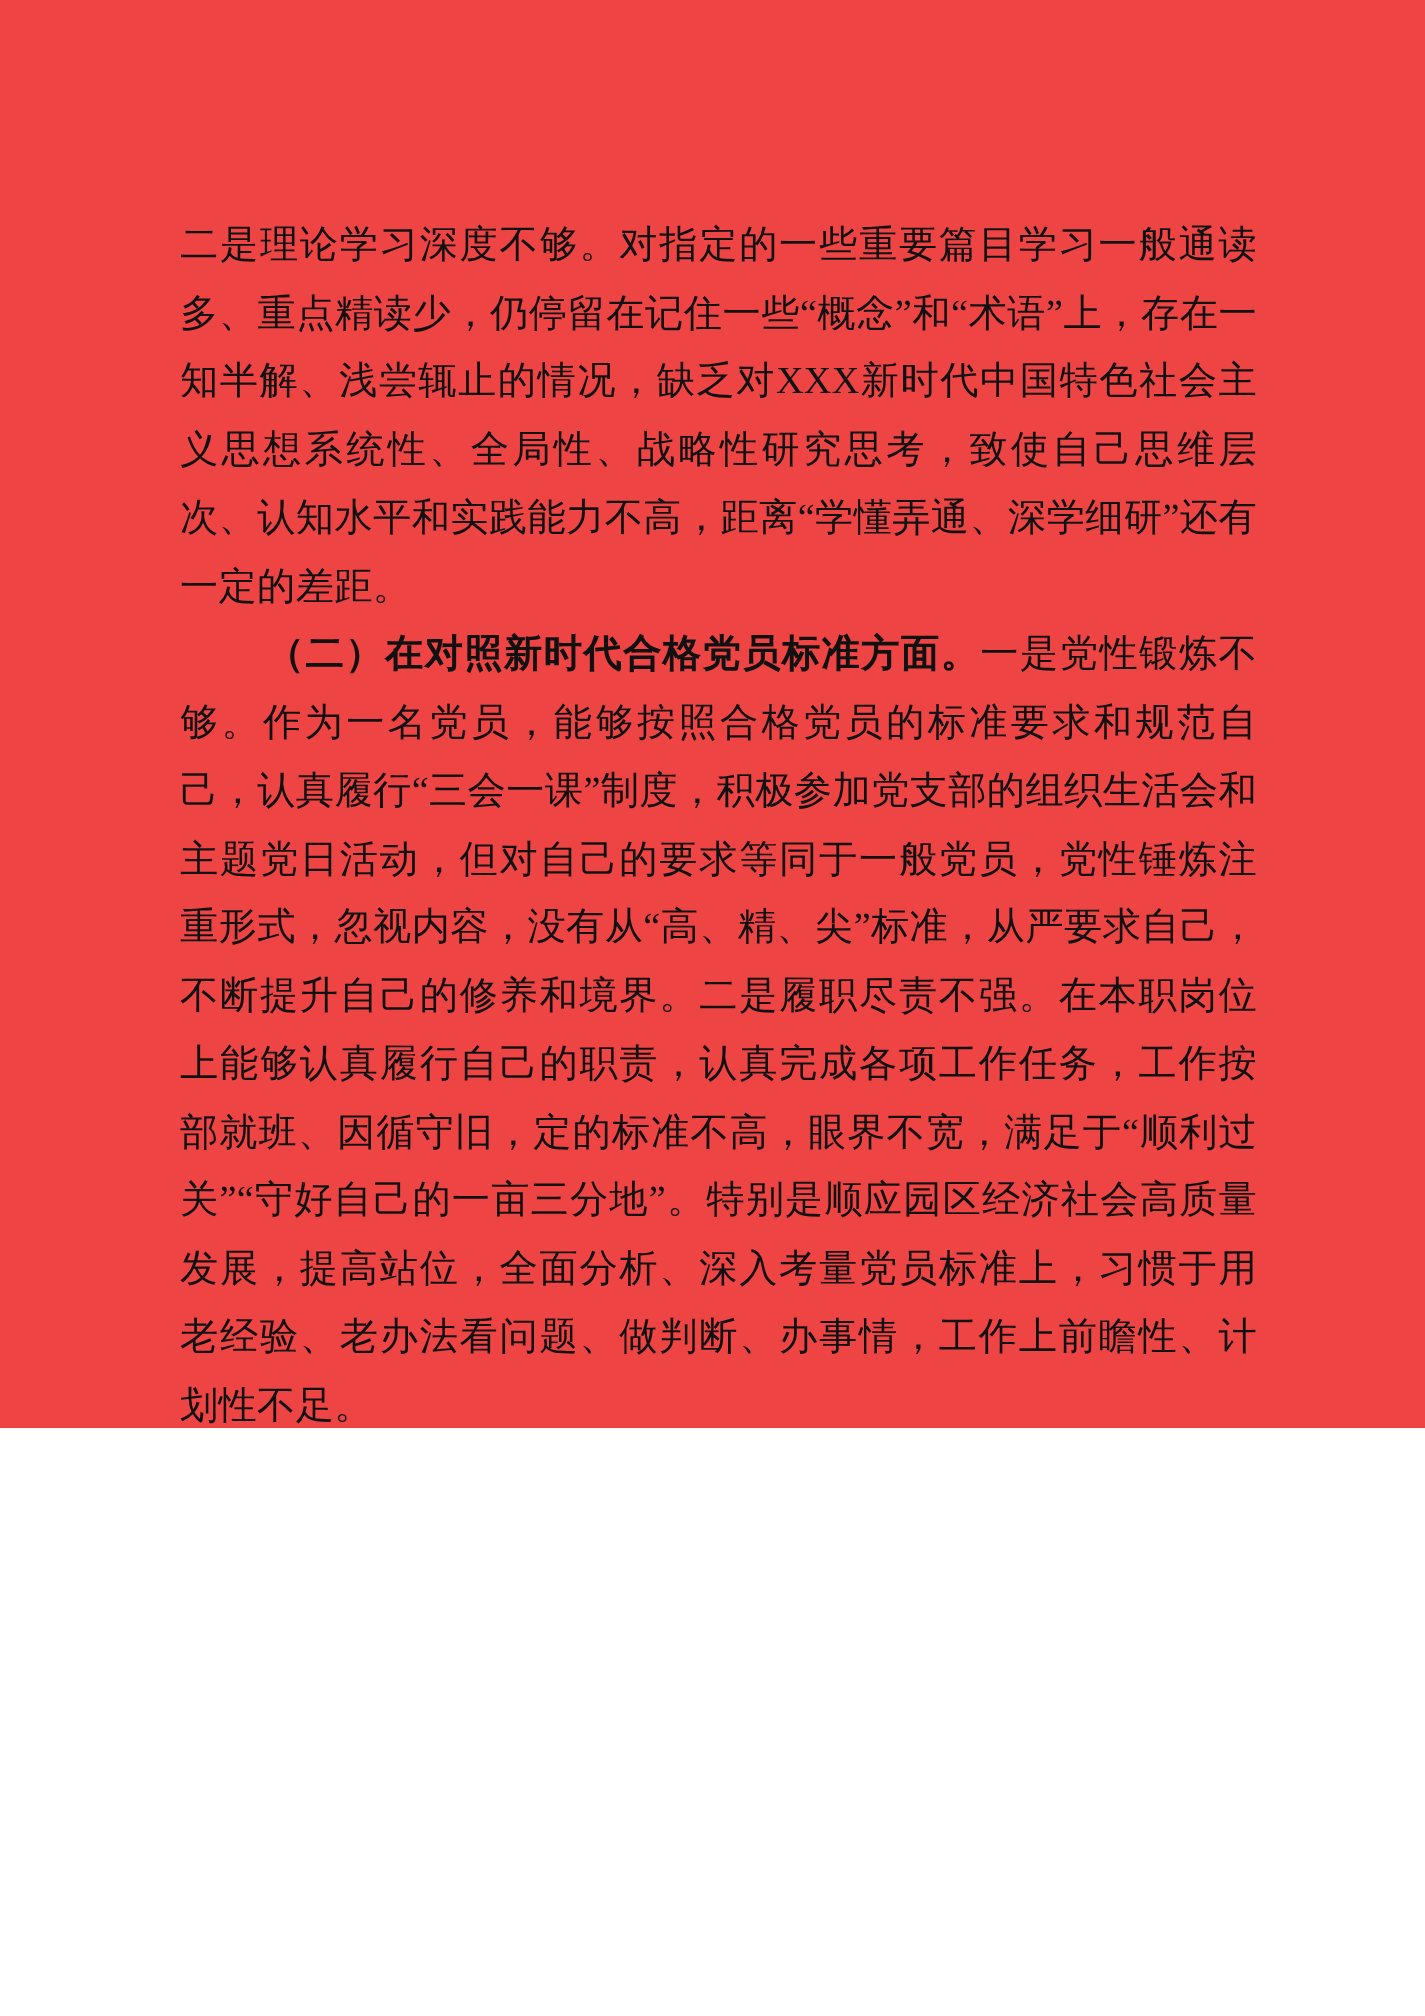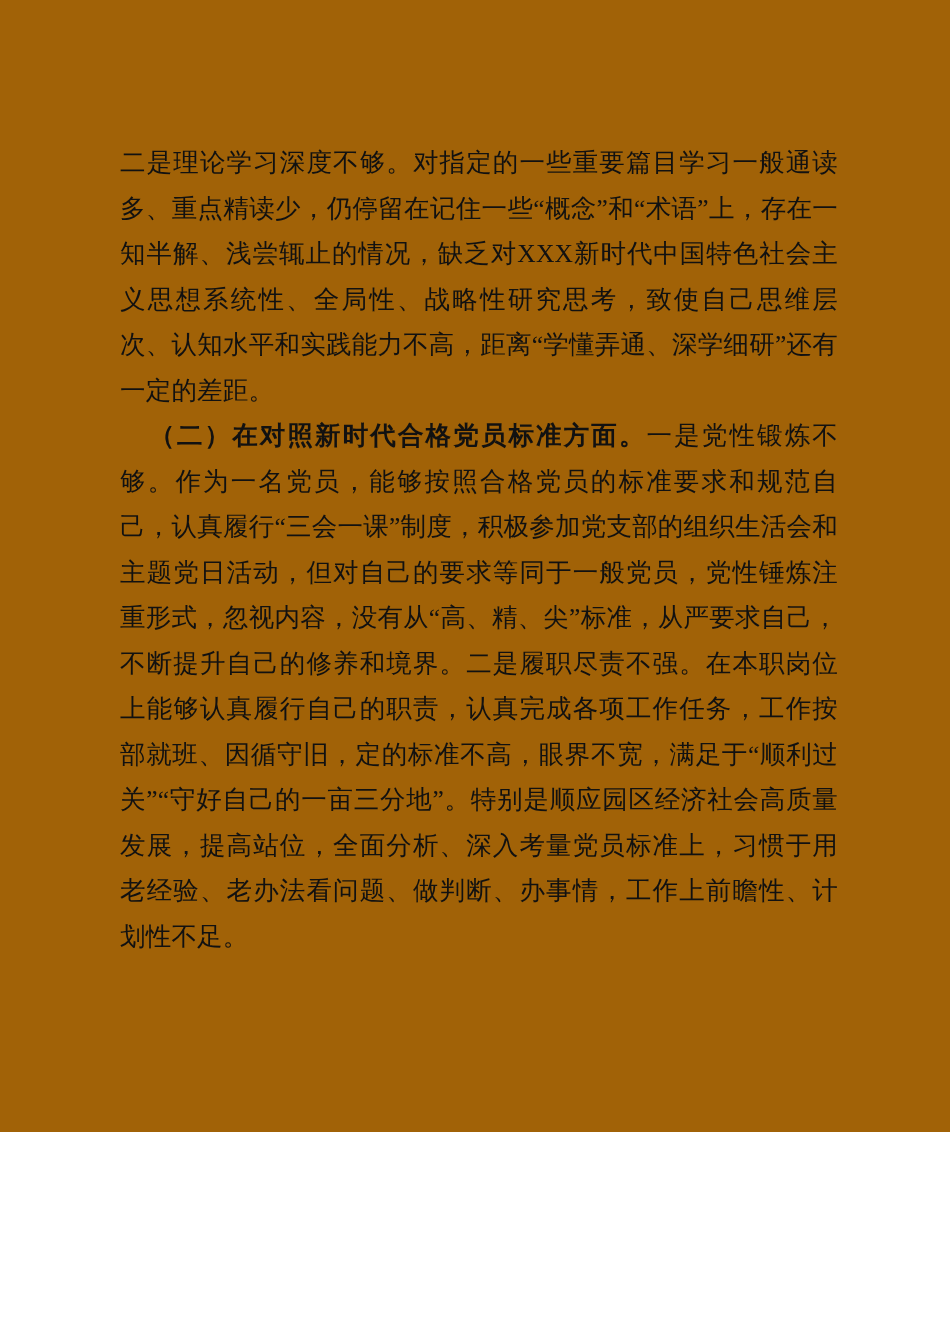--- a/index.html
+++ b/index.html
@@ -3,22 +3,22 @@
 <meta charset="utf-8">
 <style>
   html, body {
     margin: 0;
     padding: 0;
     background: #ffffff;
   }
   .page {
     position: relative;
     width: 950px;
-    height: 1132px;
-    background: #a16207;
+    height: 952px;
+    background: #ef4444;
     box-sizing: border-box;
     padding: 140px 112px 0 120px;
     overflow: hidden;
   }
   .doc {
     font-family: "Liberation Serif", "DejaVu Serif", serif;
     font-size: 25.5px;
     line-height: 45.5px;
     color: #111111;
     text-align: justify;
@@ -27,20 +27,21 @@
   }
   .para {
     margin: 0;
     padding: 0;
   }
   .para.indent {
     text-indent: 1.15em;
   }
   .seg-bold {
     font-weight: bold;
+    margin-left: 28px;
   }
 </style>
 </head>
 <body>
 
 <div class="page">
   <main class="doc" id="doc-body">
       <p class="para"><span class="seg-regular">二是理论学习深度不够。对指定的一些重要篇目学习一般通读多、重点精读少，仍停留在记住一些“概念”和“术语”上，存在一知半解、浅尝辄止的情况，缺乏对XXX新时代中国特色社会主义思想系统性、全局性、战略性研究思考，致使自己思维层次、认知水平和实践能力不高，距离“学懂弄通、深学细研”还有一定的差距。</span></p>
       <p class="para indent"><span class="seg-bold">（二）在对照新时代合格党员标准方面。</span><span class="seg-regular">一是党性锻炼不够。作为一名党员，能够按照合格党员的标准要求和规范自己，认真履行“三会一课”制度，积极参加党支部的组织生活会和主题党日活动，但对自己的要求等同于一般党员，党性锤炼注重形式，忽视内容，没有从“高、精、尖”标准，从严要求自己，不断提升自己的修养和境界。二是履职尽责不强。在本职岗位上能够认真履行自己的职责，认真完成各项工作任务，工作按部就班、因循守旧，定的标准不高，眼界不宽，满足于“顺利过关”“守好自己的一亩三分地”。特别是顺应园区经济社会高质量发展，提高站位，全面分析、深入考量党员标准上，习惯于用老经验、老办法看问题、做判断、办事情，工作上前瞻性、计划性不足。</span></p>
     </main>

